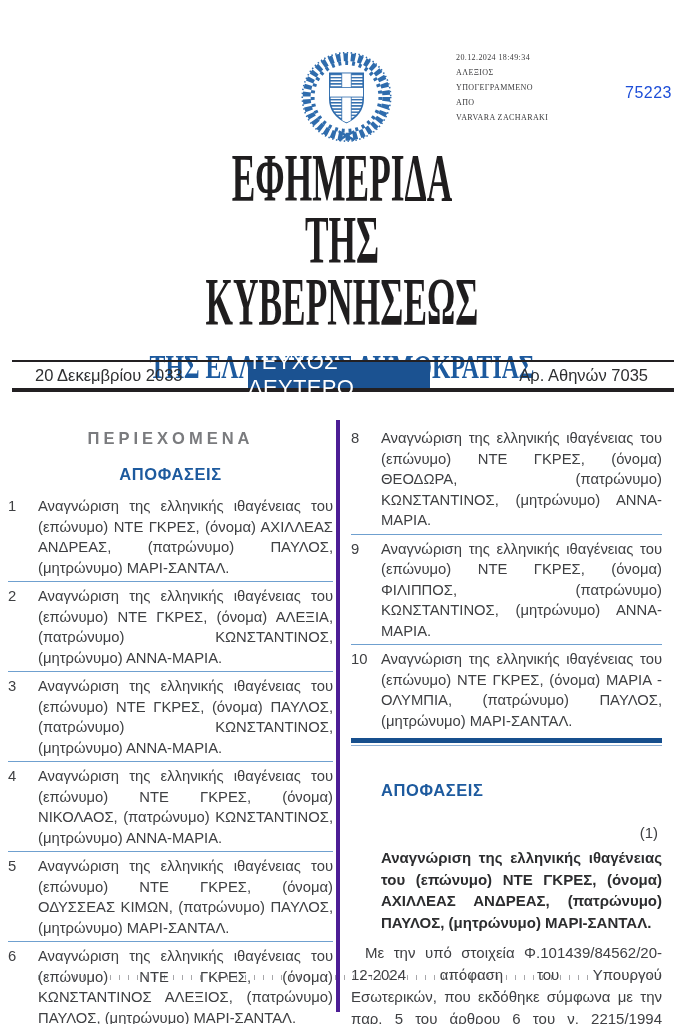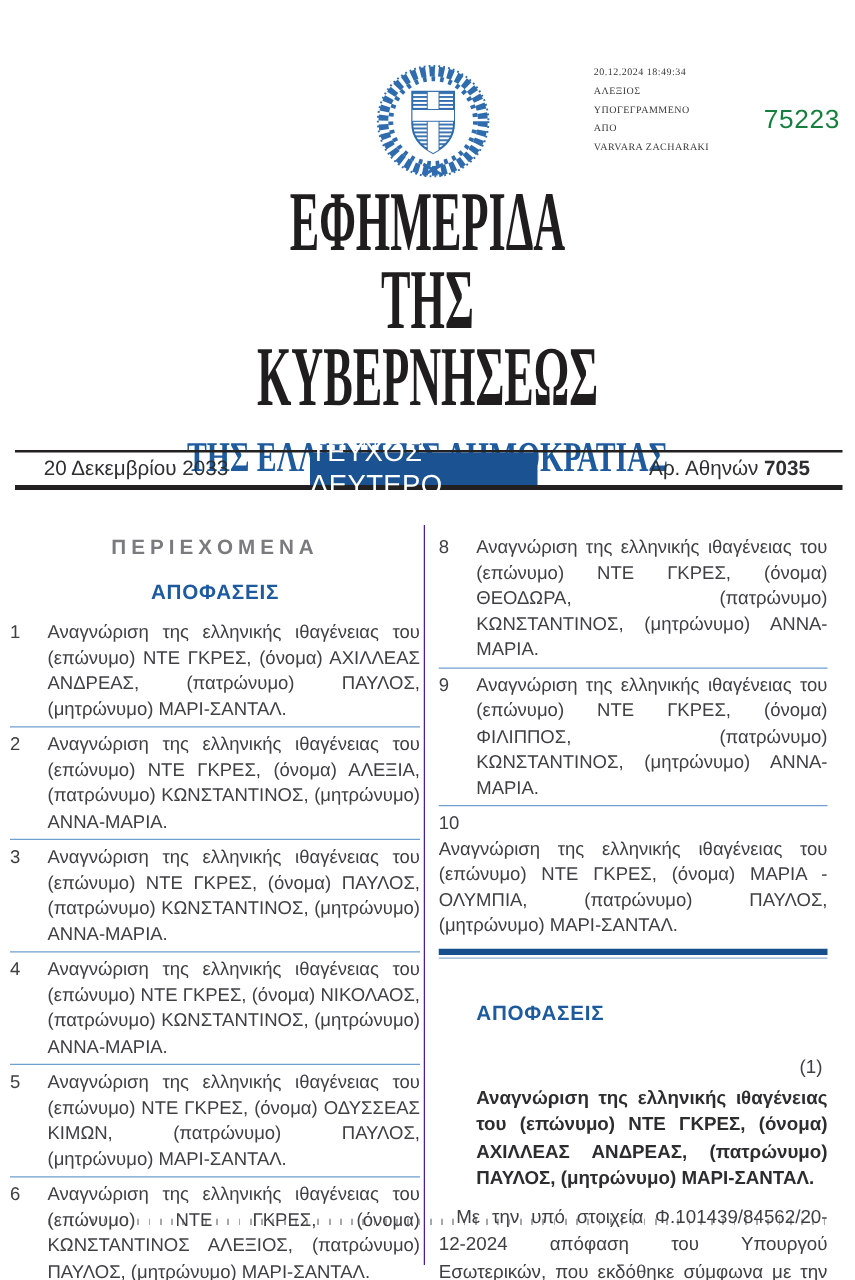--- a/index.html
+++ b/index.html
@@ -5,25 +5,25 @@
   html,body{margin:0;padding:0;background:#ffffff;}
   .page{
     position:relative;width:684px;height:1024px;background:#ffffff;overflow:hidden;
     font-family:"Liberation Sans","DejaVu Sans",sans-serif;color:#3f4043;
   }
   
   .emblem{position:absolute;left:297px;top:36px;width:99px;height:112px;}
   .sig-block{
     position:absolute;left:456px;top:50px;
     font-family:"Liberation Serif","DejaVu Serif",serif;
-    font-size:8px;line-height:15px;color:#3a3a3c;letter-spacing:.4px;margin-left:19px;
+    font-size:8px;line-height:15px;color:#3a3a3c;letter-spacing:.4px;
   }
   .page-number{
     position:absolute;right:12px;top:84px;
-    font-size:21px;color:#15803d;letter-spacing:.5px;
+    font-size:16px;color:#1d4ed8;letter-spacing:.5px;
   }
   .masthead{
     position:absolute;top:146px;left:0;width:100%;text-align:center;
     font-family:Liberation Serif, serif;font-weight:bold;color:#1f1d1e;
   }
   .masthead-title{font-size:68px;line-height:62px;transform:scaleX(.52);transform-origin:50% 0;}
   .masthead-sub{
     margin-top:18px;font-size:34px;line-height:34px;color:#1d5a9e;
     transform:scaleX(.70);transform-origin:50% 0;
   }
@@ -33,38 +33,38 @@
     border-top:2px solid #232022;border-bottom:4px solid #232022;
     display:flex;align-items:center;
   }
   .datebar-date{position:absolute;left:23px;font-size:16.5px;color:#2e2f31;}
   .datebar-issue{
     position:absolute;left:236px;width:182px;top:0;bottom:0;background:#1b5291;
     color:#ffffff;font-weight:normal;font-size:22px;letter-spacing:.3px;word-spacing:7px;
     display:flex;align-items:center;justify-content:center;
   }
   .datebar-sheet{position:absolute;right:26px;font-size:16.5px;color:#2e2f31;}
-  .datebar-sheet b{font-weight:bold;}
+  .datebar-sheet b{font-weight:normal;}
   
   .contents{position:absolute;top:420px;left:8px;right:12px;height:592px;display:flex;}
-  .col-left{width:332px;flex:none;border-right:1px solid #4c1d95;padding-right:3px;box-sizing:border-box;}
+  .col-left{width:332px;flex:none;border-right:4px solid #4c1d95;padding-right:3px;box-sizing:border-box;}
   .col-right{flex:1;padding-left:11px;padding-right:10px;box-sizing:border-box;padding-top:8px;}
   .toc-heading{
     text-align:center;color:#7a7b7e;font-weight:bold;font-size:16.5px;
     letter-spacing:4px;margin:9px 0 0 0;
   }
   .toc-subheading{
     text-align:center;color:#1d5a9e;font-weight:bold;font-size:16.5px;
     letter-spacing:.6px;margin:17px 0 12px 0;
   }
   .toc-item{
     display:flex;font-size:14.8px;line-height:20.5px;
     border-bottom:1px solid #6fa0cf;padding-bottom:3px;margin-bottom:4px;
   }
-  .toc-item.no-rule{border-bottom:none;flex-direction:column;}
+  .toc-item.no-rule{border-bottom:none;}
   .toc-num{width:30px;flex:none;}
   .toc-text{flex:1;text-align:justify;}
   
   .section-rule-thick{height:5px;background:#174f8d;margin-top:3px;}
   .section-rule-thin{height:1px;background:#8fb0d4;margin-top:2px;}
   .dec-heading{
     color:#1d5a9e;font-weight:bold;font-size:16.5px;letter-spacing:.6px;
     margin:35px 0 0 30px;
   }
   .dec-number{text-align:right;font-size:15px;margin:24px 4px 0 0;color:#3f4043;}

